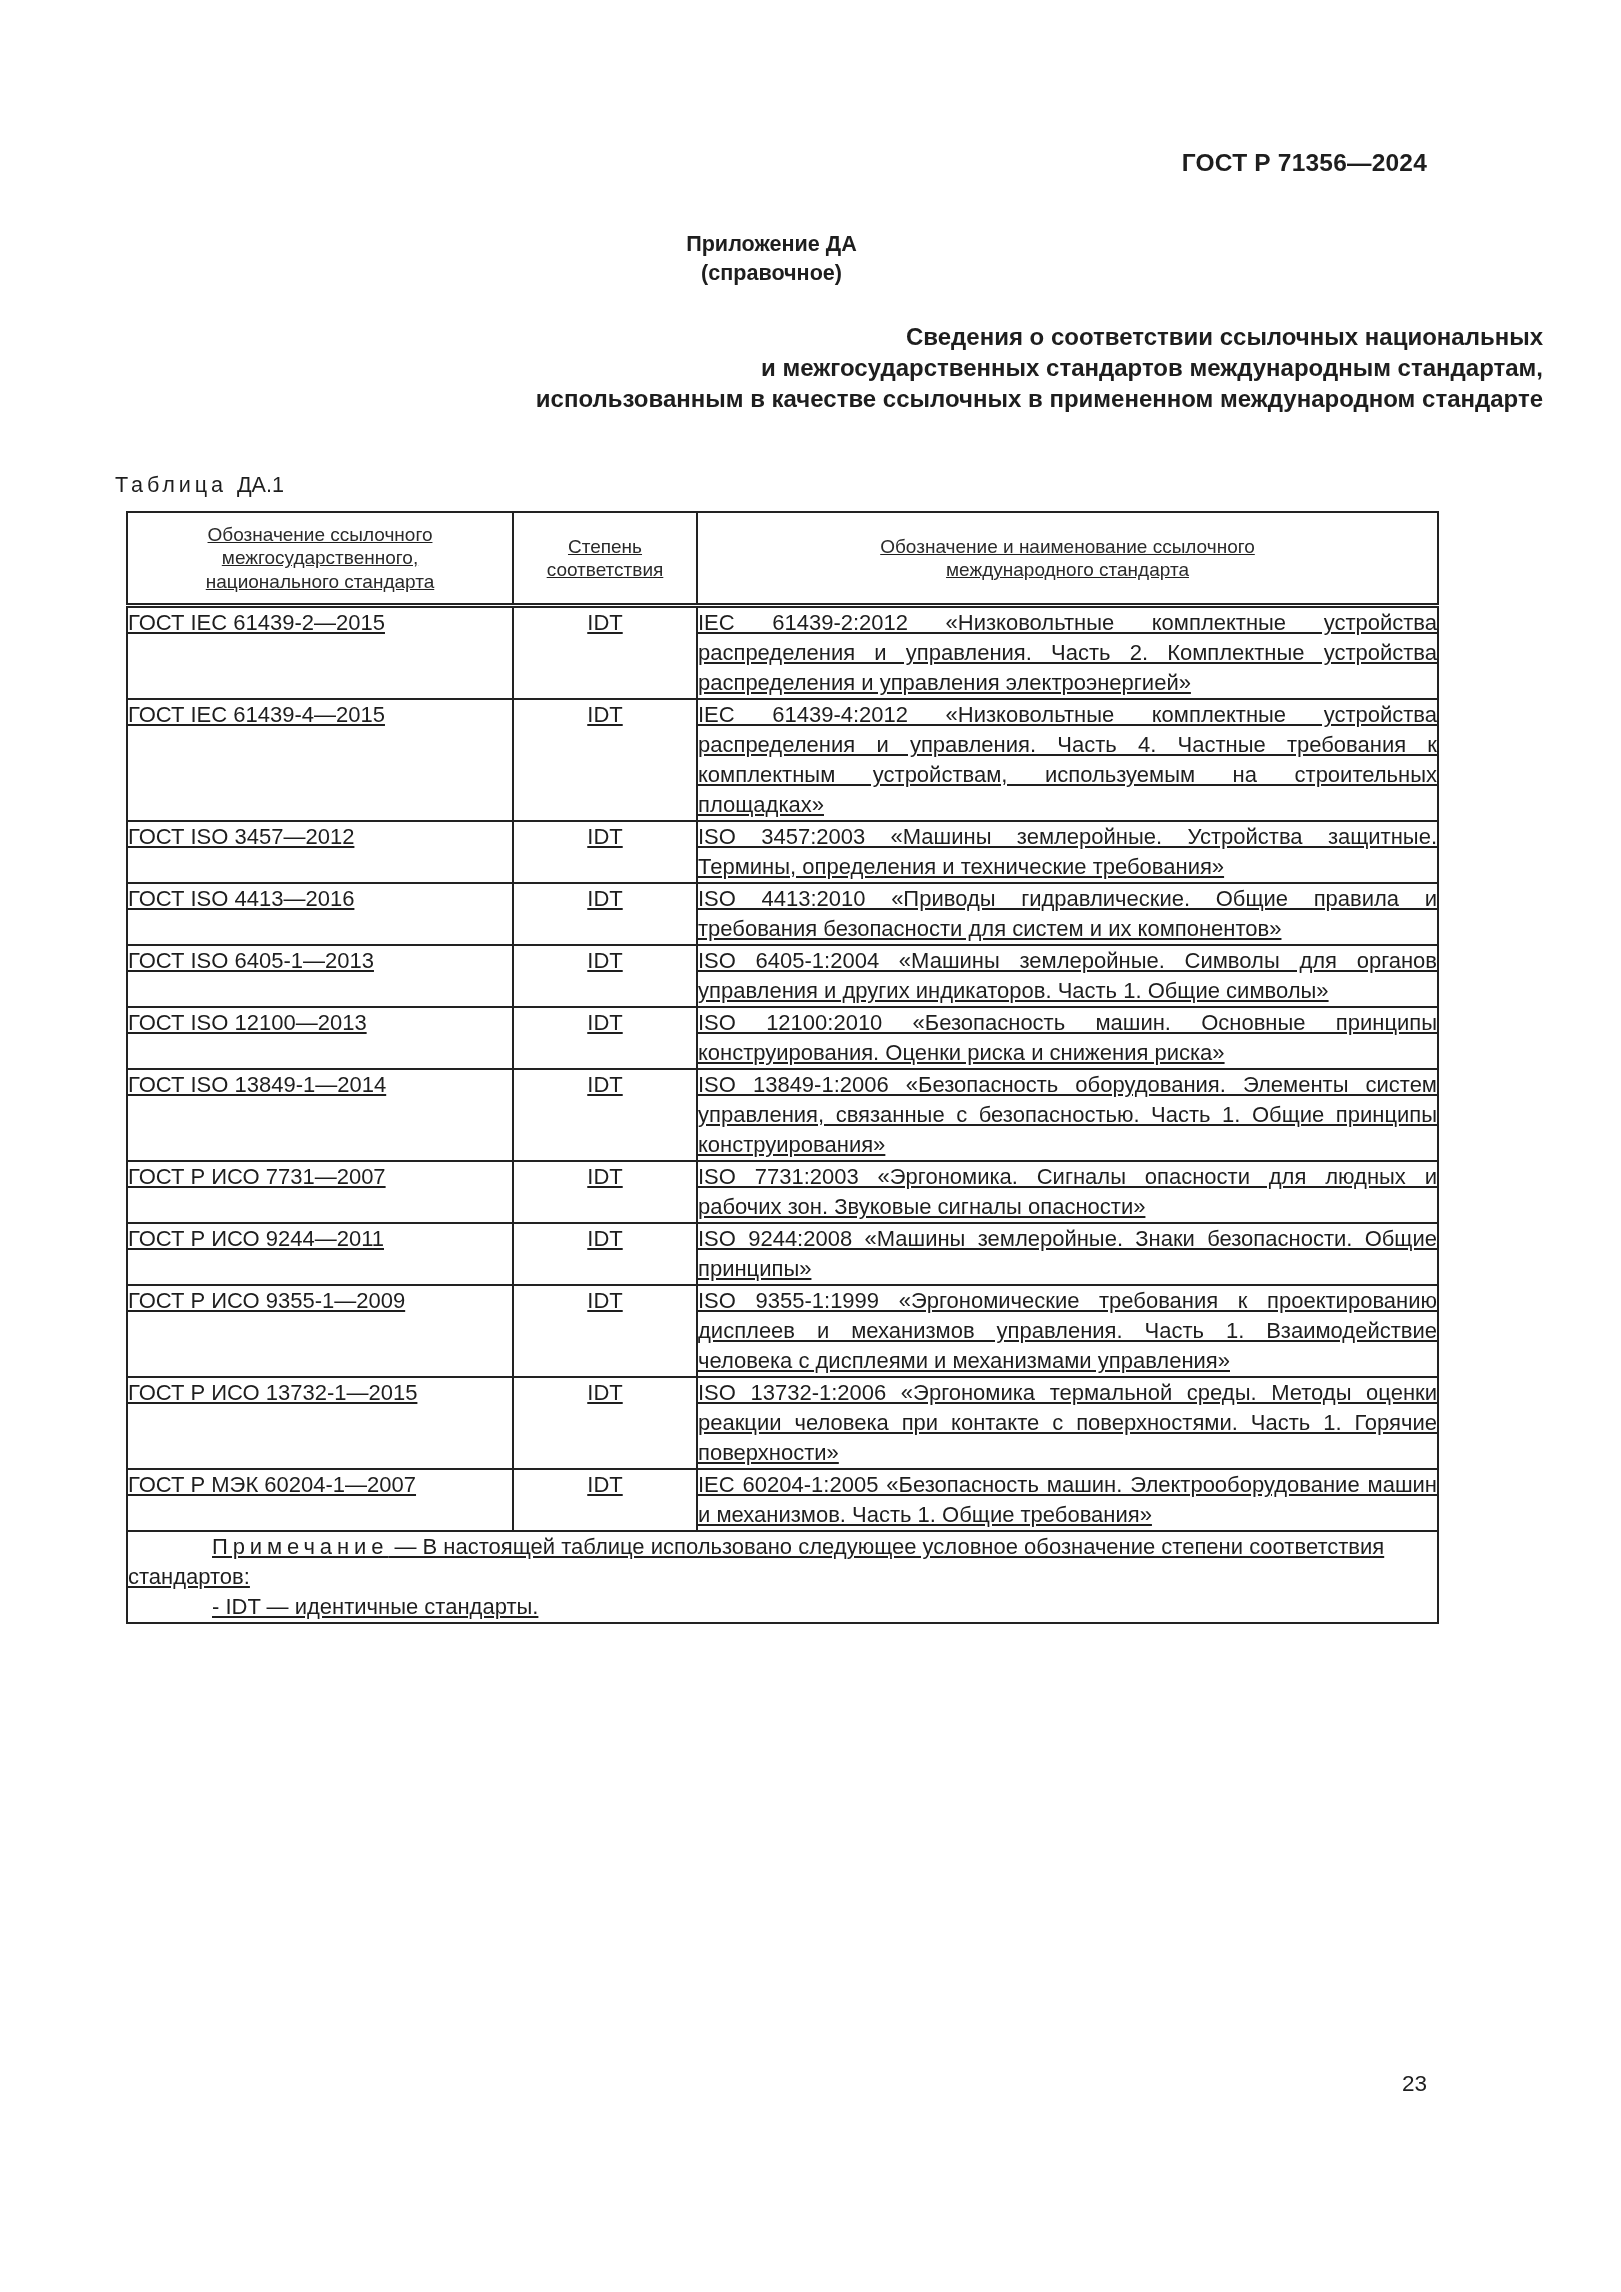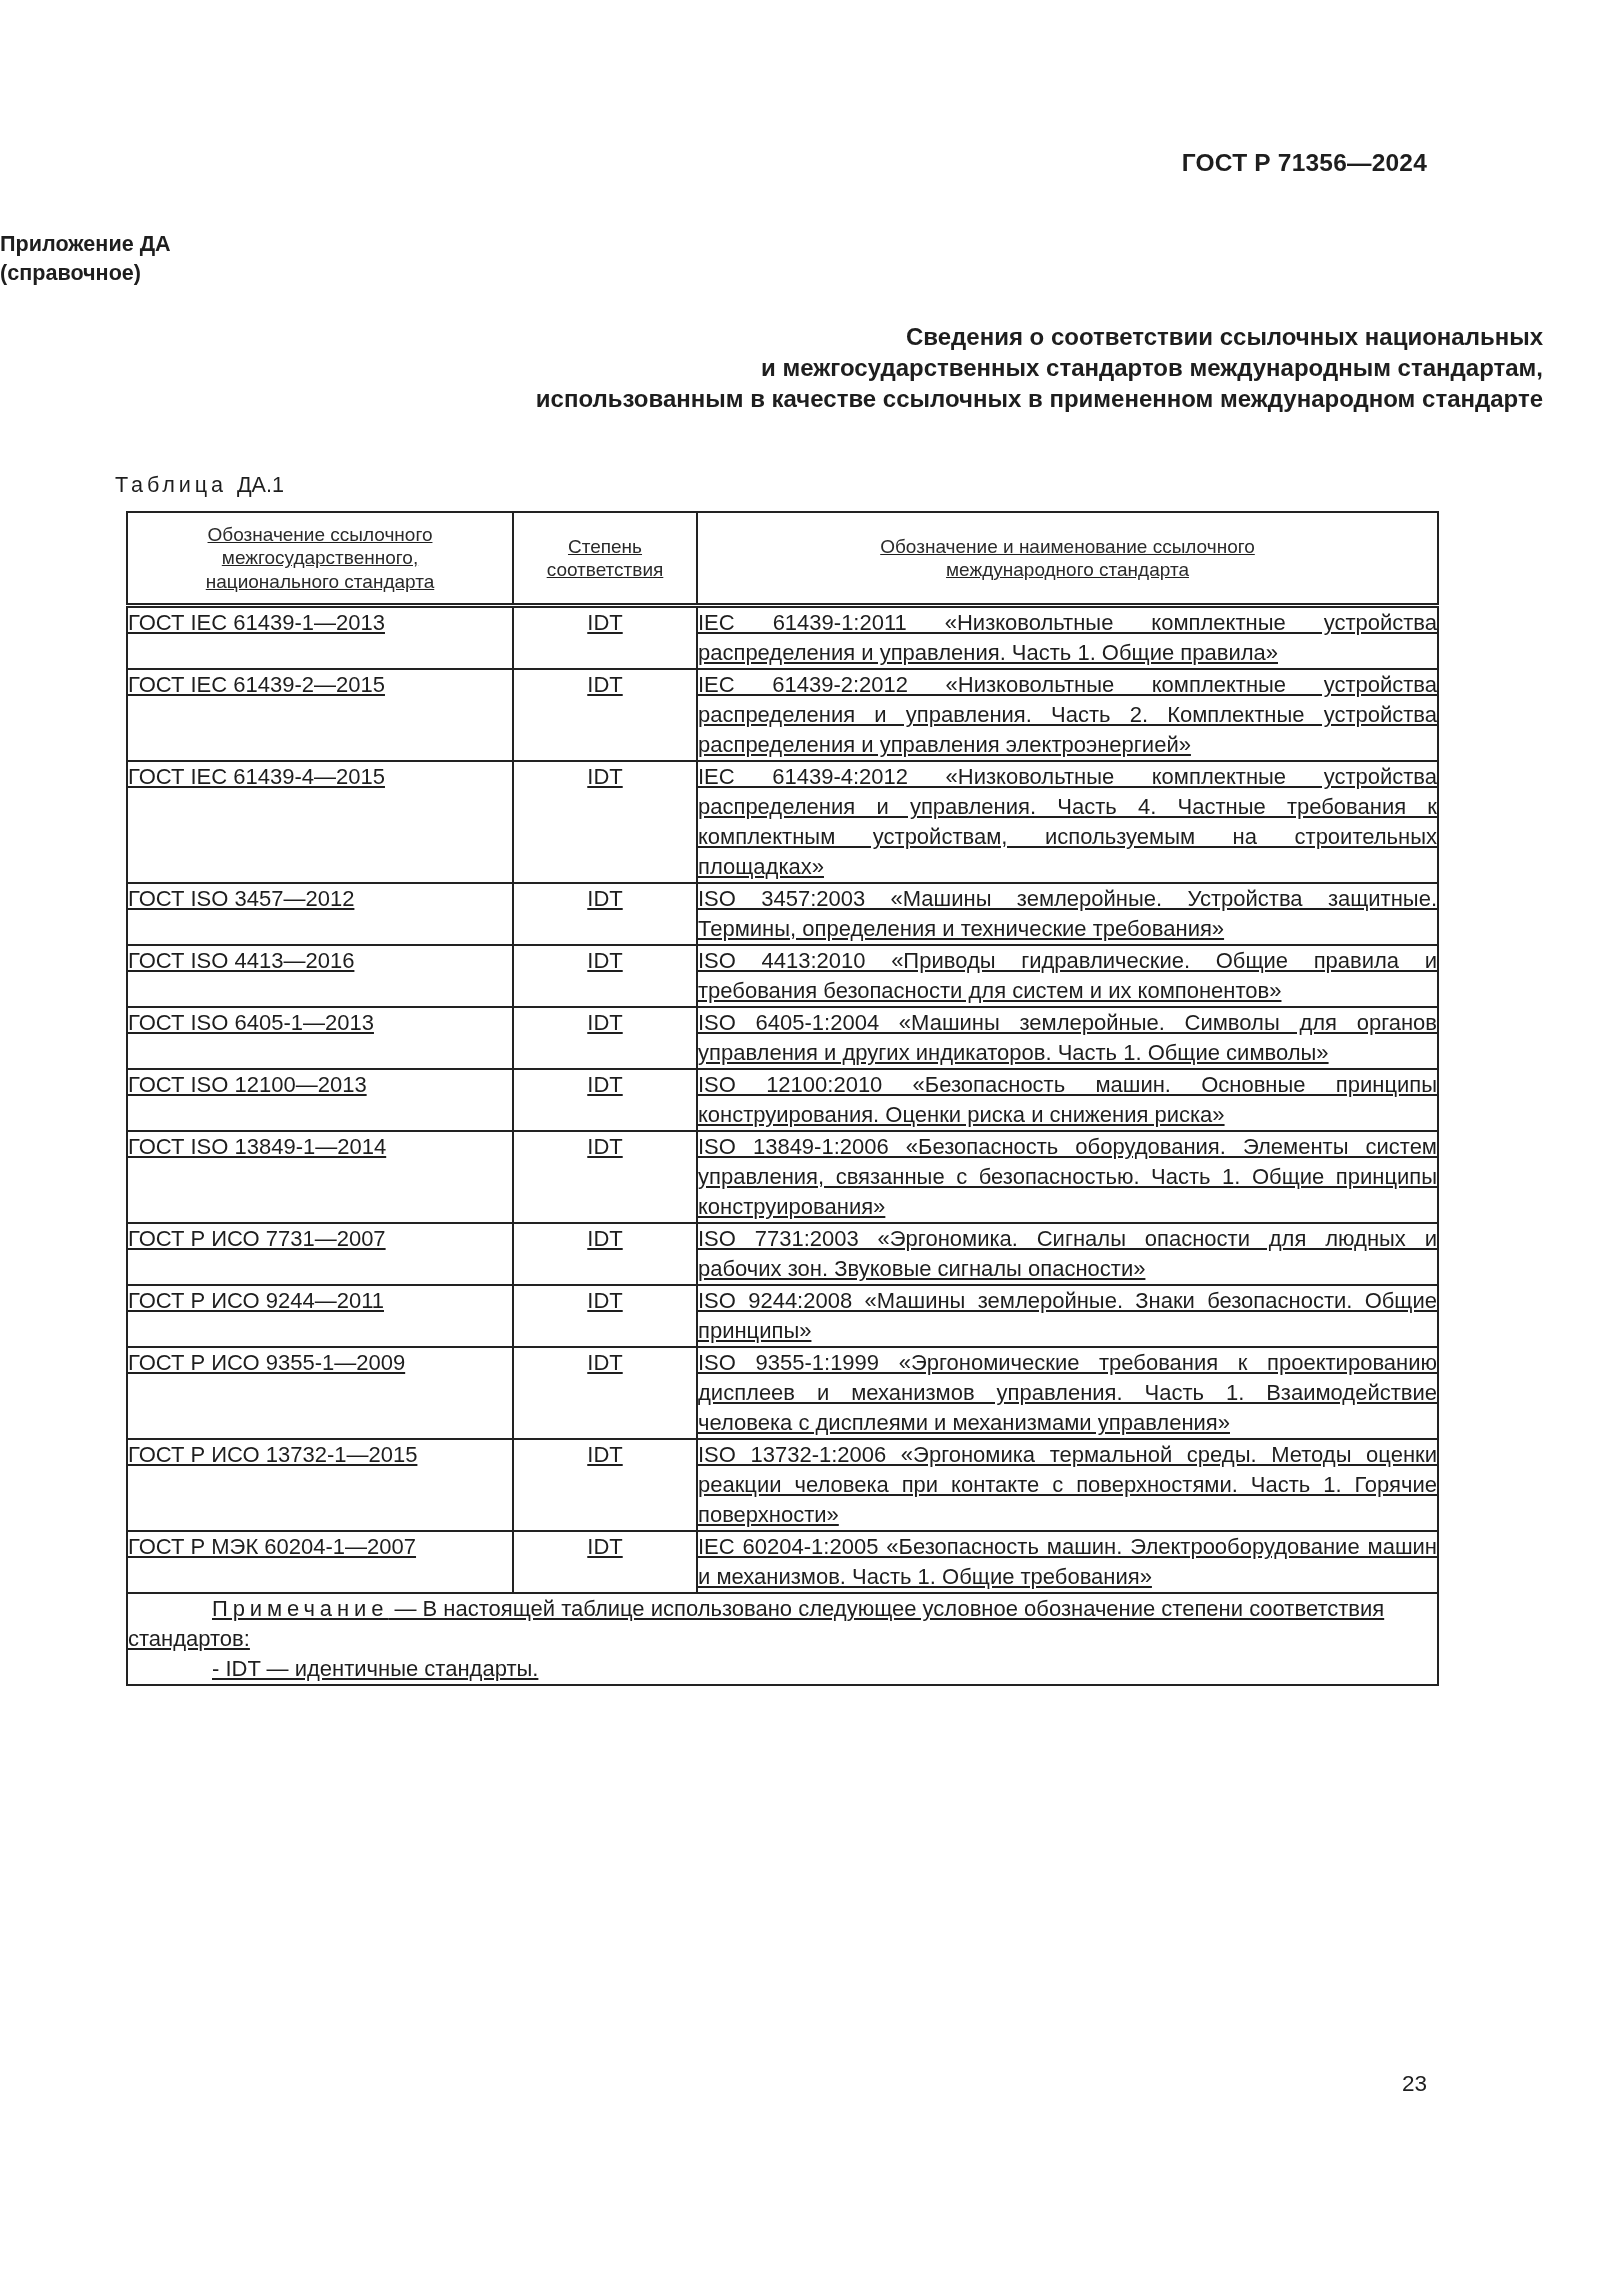--- a/index.html
+++ b/index.html
@@ -6,21 +6,21 @@
   body {
     width: 1621px; height: 2293px; position: relative; overflow: hidden;
     font-family: "Liberation Sans", "DejaVu Sans", sans-serif; color: #1e1e1e;
   }
   .doc-code {
     position: absolute; top: 149px; right: 194px;
     font-size: 24.5px; font-weight: bold; letter-spacing: 0.2px;
   }
   .appendix {
     position: absolute; top: 229px; left: 0; width: 1543px;
-    font-weight: bold; font-size: 21.6px; line-height: 29px;
+    text-align: center; font-weight: bold; font-size: 21.6px; line-height: 29px;
   }
   .heading {
     position: absolute; top: 321px; left: 0; width: 1543px;
     text-align: right; font-weight: bold; font-size: 24px; line-height: 31px;
   }
   .table-caption {
     position: absolute; top: 472px; left: 115px;
     font-size: 21.6px; letter-spacing: 3.9px;
   }
   .table-caption .num { letter-spacing: 0; }
@@ -80,25 +80,20 @@
     </colgroup>
   <thead>
     <tr>
       <th style="padding:0 39px;"><span>Обозначение ссылочного межгосударственного, национального стандарта</span></th>
       <th style="padding:0 28px;"><span>Степень соответствия</span></th>
       <th style="padding:0 137px;text-align:center;"><span>Обозначение и наименование ссылочного международного стандарта</span></th>
     </tr>
   </thead>
   <tbody>
     <tr>
-        <td class="std">ГОСТ IEC 61439-1—2013</td>
-        <td class="deg">IDT</td>
-        <td class="intl">IEC 61439-1:2011 «Низковольтные комплектные устройства распределения и управления. Часть 1. Общие правила»</td>
-      </tr>
-    <tr>
         <td class="std">ГОСТ IEC 61439-2—2015</td>
         <td class="deg">IDT</td>
         <td class="intl">IEC 61439-2:2012 «Низковольтные комплектные устройства распределения и управления. Часть 2. Комплектные устрой­ства распределения и управления электроэнергией»</td>
       </tr>
     <tr>
         <td class="std">ГОСТ IEC 61439-4—2015</td>
         <td class="deg">IDT</td>
         <td class="intl">IEC 61439-4:2012 «Низковольтные комплектные устройства распределения и управления. Часть 4. Частные требования к комплектным устройствам, используемым на строительных площадках»</td>
       </tr>
     <tr>

